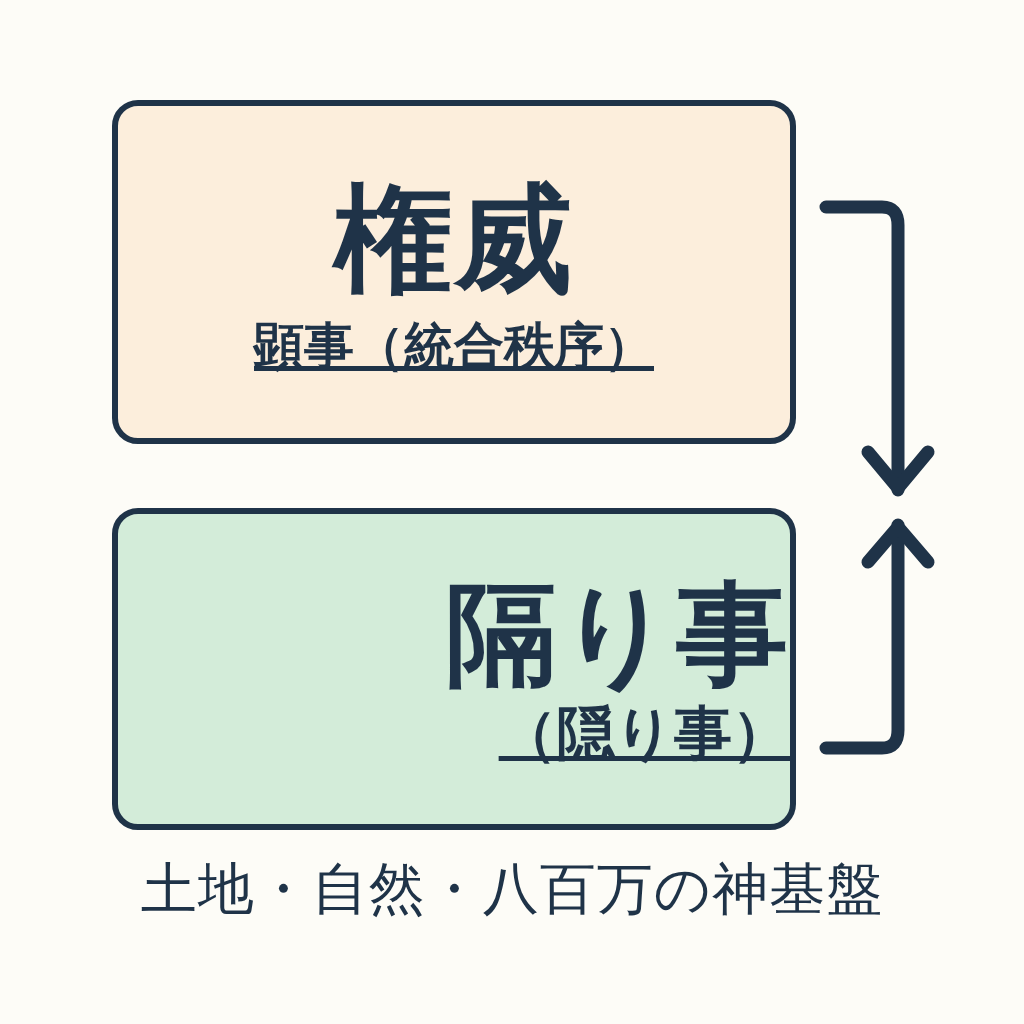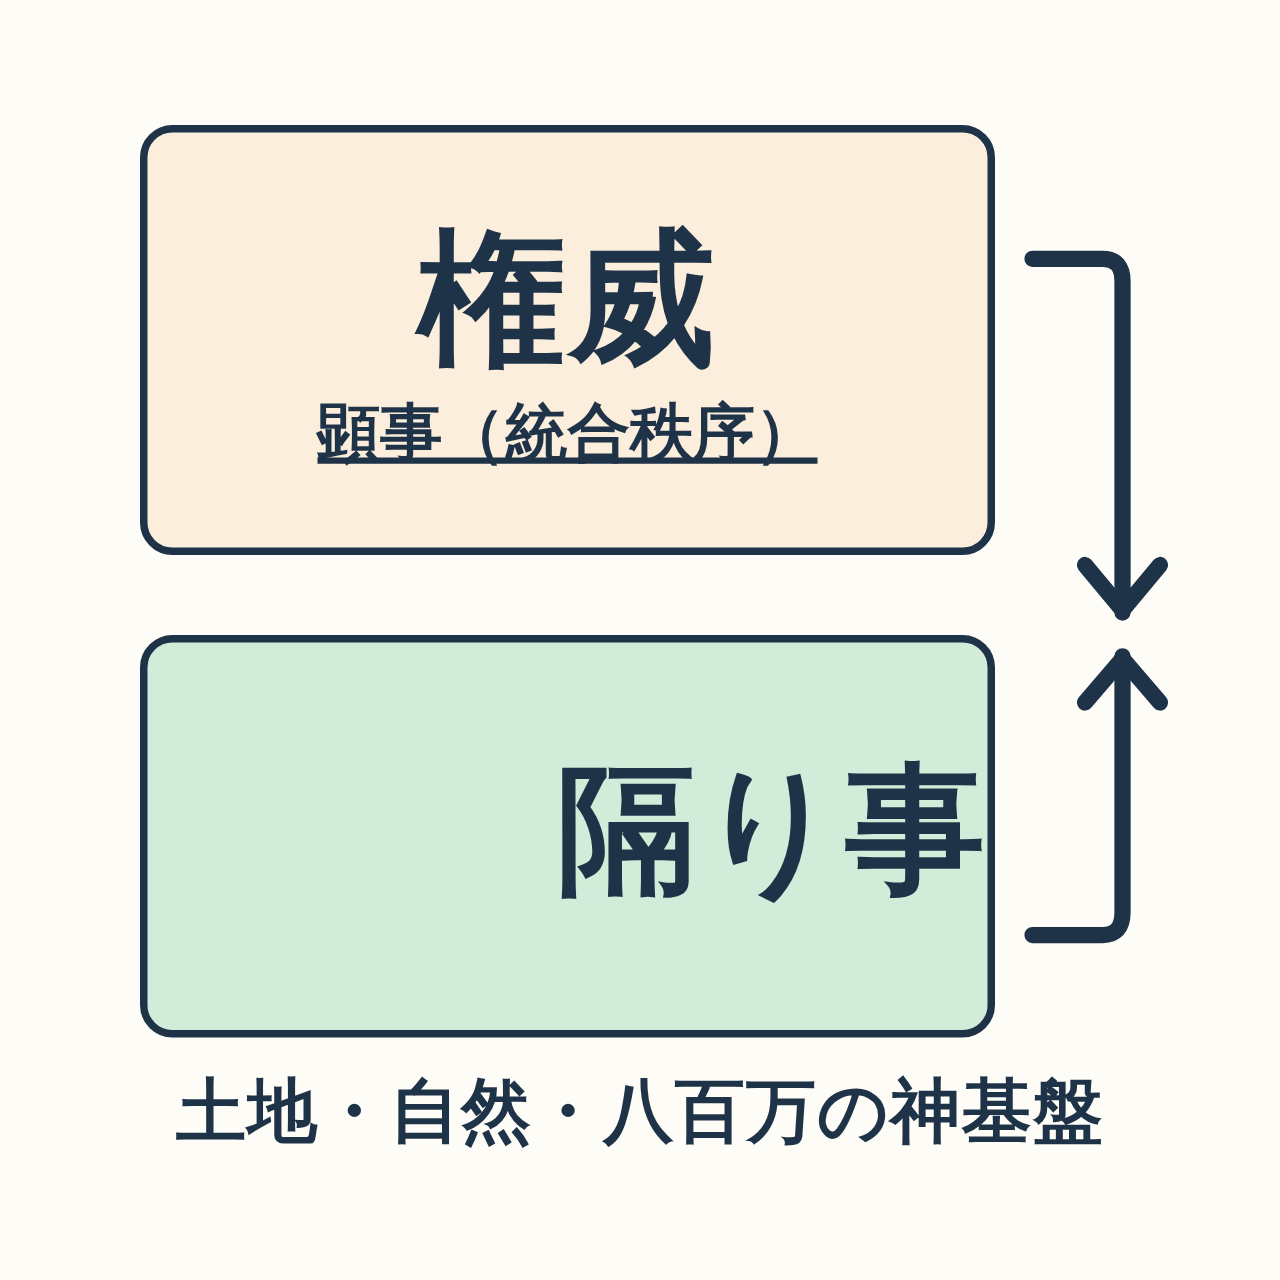--- a/index.html
+++ b/index.html
@@ -83,21 +83,21 @@
 
   
   #foundation-caption {
     position: absolute;
     left: 0;
     top: 852px;
     width: 1024px;
     text-align: center;
     color: #1f3348;
     font-size: 56px;
-    font-weight: 700;
+    font-weight: 400;
     letter-spacing: 1px;
     white-space: nowrap;
   }
 
   
   #connector {
     position: absolute;
     left: 800px;
     top: 180px;
     width: 160px;
@@ -110,20 +110,21 @@
 
 <div id="canvas">
 
   <div class="concept-box" id="box-authority">
     <div class="box-title">権威</div>
     <div class="box-subtitle">顕事（統合秩序）</div>
   </div>
 
   <div class="concept-box" id="box-hidden">
     <div class="box-title">隔り事</div>
+    <div class="box-subtitle">（隠り事）</div>
   </div>
 
   <svg id="connector" viewBox="0 0 160 600">
     <g fill="none" stroke="#1f3348" stroke-width="13" stroke-linecap="round" stroke-linejoin="round">
 
       <path d="M 26 27 L 82 27 Q 98 27 98 45 L 98 310"></path>
 
       <path d="M 68 272 L 98 308 L 128 272"></path>
 
       <path d="M 26 568 L 82 568 Q 98 568 98 550 L 98 345"></path>

